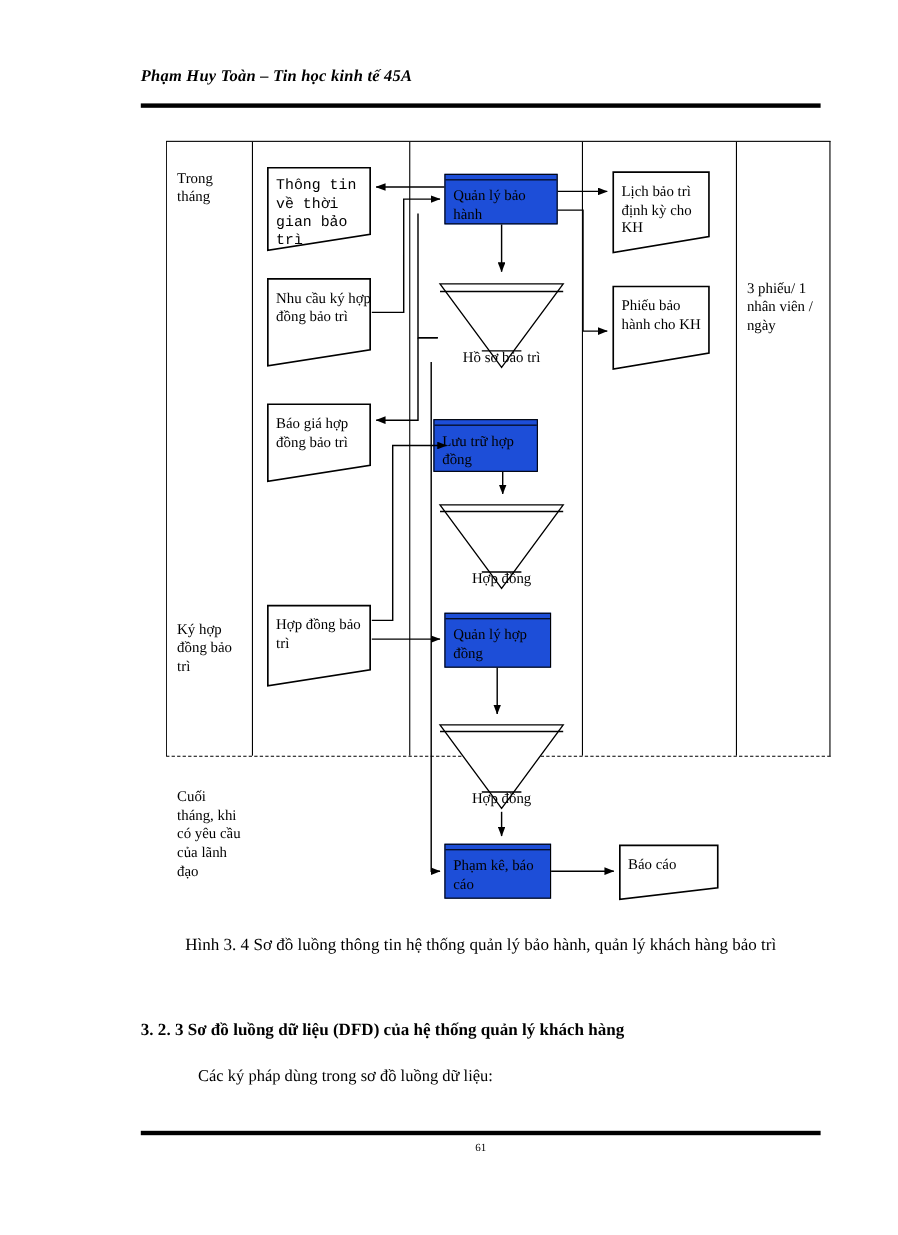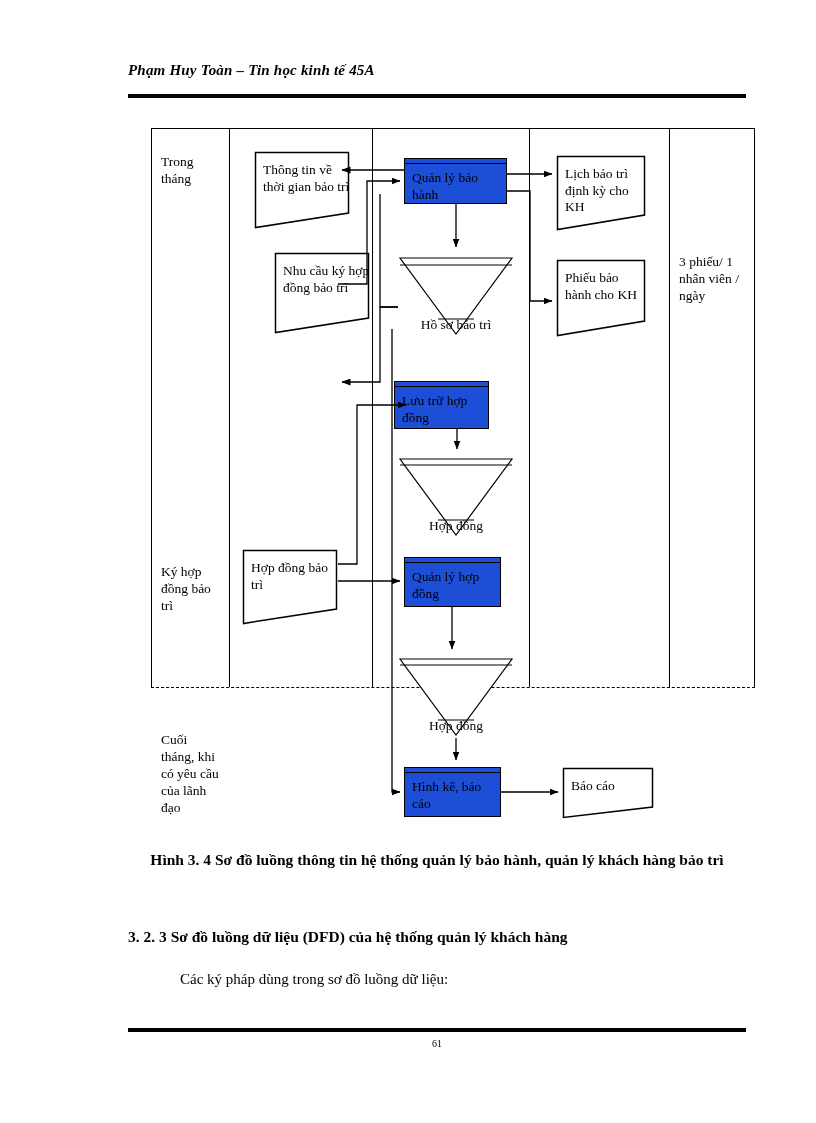--- a/index.html
+++ b/index.html
@@ -67,21 +67,21 @@
   
   .period-label {
     position: absolute;
     font-size: 13.5px;
     line-height: 17px;
     width: 62px;
     left: 9px;
   }
   #period-1 { top: 24px; }
   #period-2 { top: 434px; }
-  #period-3 { top: 586px; margin-top: 16px; }
+  #period-3 { top: 586px; }
 
   
   .node {
     position: absolute;
     font-size: 13.5px;
     line-height: 16.5px;
     box-sizing: border-box;
   }
   .node-text {
     position: relative;
@@ -140,21 +140,21 @@
     pointer-events: none;
   }
 
   
   #caption {
     position: absolute;
     left: 128px;
     top: 845px;
     width: 618px;
     text-align: center;
-    font-weight: bold;
+    font-weight: normal;
     font-size: 15.5px;
     line-height: 30px;
   }
   #section-heading {
     position: absolute;
     left: 128px;
     top: 928px;
     width: 618px;
     text-align: left;
     font-weight: bold;
@@ -198,38 +198,46 @@
 
   <div class="col-div" id="col-div-1"></div>
   <div class="col-div" id="col-div-2"></div>
   <div class="col-div" id="col-div-3"></div>
   <div class="col-div" id="col-div-4"></div>
 
   <div class="period-label" id="period-1">Trong tháng</div>
   <div class="period-label" id="period-2">Ký hợp đồng bảo trì</div>
   <div class="period-label" id="period-3">Cuối tháng, khi có yêu cầu của lãnh đạo</div>
 
-  <div class="node doc-node" style="left:102px; top:22px; width:96px; height:78px;">
+  <div class="node doc-node" style="left:90px; top:22px; width:96px; height:78px;font-family:Liberation Mono, monospace;">
     <div class="doc-shape">
       <svg viewBox="0 0 96 78" preserveAspectRatio="none">
         <path d="M1.5,1.5 L94.5,1.5 L94.5,62 L1.5,76.5 Z" fill="#fff" stroke="#000" stroke-width="1.5"></path>
       </svg>
     </div>
     <span class="node-text">Thông tin về thời gian bảo trì</span>
   </div>
 
-  <div class="node doc-node" style="left:90px; top:123px; width:96px; height:82px;margin-left:32px;">
+  <div class="node doc-node" style="left:90px; top:123px; width:96px; height:82px;">
     <div class="doc-shape">
       <svg viewBox="0 0 96 82" preserveAspectRatio="none">
         <path d="M1.5,1.5 L94.5,1.5 L94.5,66 L1.5,80.5 Z" fill="#fff" stroke="#000" stroke-width="1.5"></path>
       </svg>
     </div>
     <span class="node-text">Nhu cầu ký hợp đồng bảo trì</span>
   </div>
 
+  <div class="node doc-node" style="left:90px; top:237px; width:96px; height:73px;">
+    <div class="doc-shape">
+      <svg viewBox="0 0 96 73" preserveAspectRatio="none">
+        <path d="M1.5,1.5 L94.5,1.5 L94.5,57 L1.5,71.5 Z" fill="#fff" stroke="#000" stroke-width="1.5"></path>
+      </svg>
+    </div>
+    <span class="node-text">Báo giá hợp đồng bảo trì</span>
+  </div>
 
   <div class="node doc-node" style="left:90px; top:420px; width:96px; height:76px;">
     <div class="doc-shape">
       <svg viewBox="0 0 96 76" preserveAspectRatio="none">
         <path d="M1.5,1.5 L94.5,1.5 L94.5,60 L1.5,74.5 Z" fill="#fff" stroke="#000" stroke-width="1.5"></path>
       </svg>
     </div>
     <span class="node-text">Hợp đồng bảo trì</span>
   </div>
 
@@ -272,21 +280,21 @@
       <svg viewBox="0 0 116 82" preserveAspectRatio="none">
         <path d="M2,3 L114,3 L58,79 Z" fill="#fff" stroke="#000" stroke-width="1.2"></path>
         <line x1="2" y1="9" x2="114" y2="9" stroke="#000" stroke-width="1.2"></line>
         <line x1="40" y1="64" x2="76" y2="64" stroke="#000" stroke-width="1.2"></line>
       </svg>
     </div>
     <span class="node-text">Hợp đồng</span>
   </div>
 
   <div class="node proc-node" style="left:252px; top:638px; width:97px; height:50px;">
-    <span class="node-text">Hình kê, báo cáo</span>
+    <span class="node-text">Phạm kê, báo cáo</span>
   </div>
 
   <div class="node doc-node" style="left:404px; top:26px; width:90px; height:76px;">
     <div class="doc-shape">
       <svg viewBox="0 0 90 76" preserveAspectRatio="none">
         <path d="M1.5,1.5 L88.5,1.5 L88.5,60 L1.5,74.5 Z" fill="#fff" stroke="#000" stroke-width="1.5"></path>
       </svg>
     </div>
     <span class="node-text">Lịch bảo trì định kỳ cho KH</span>
   </div>

